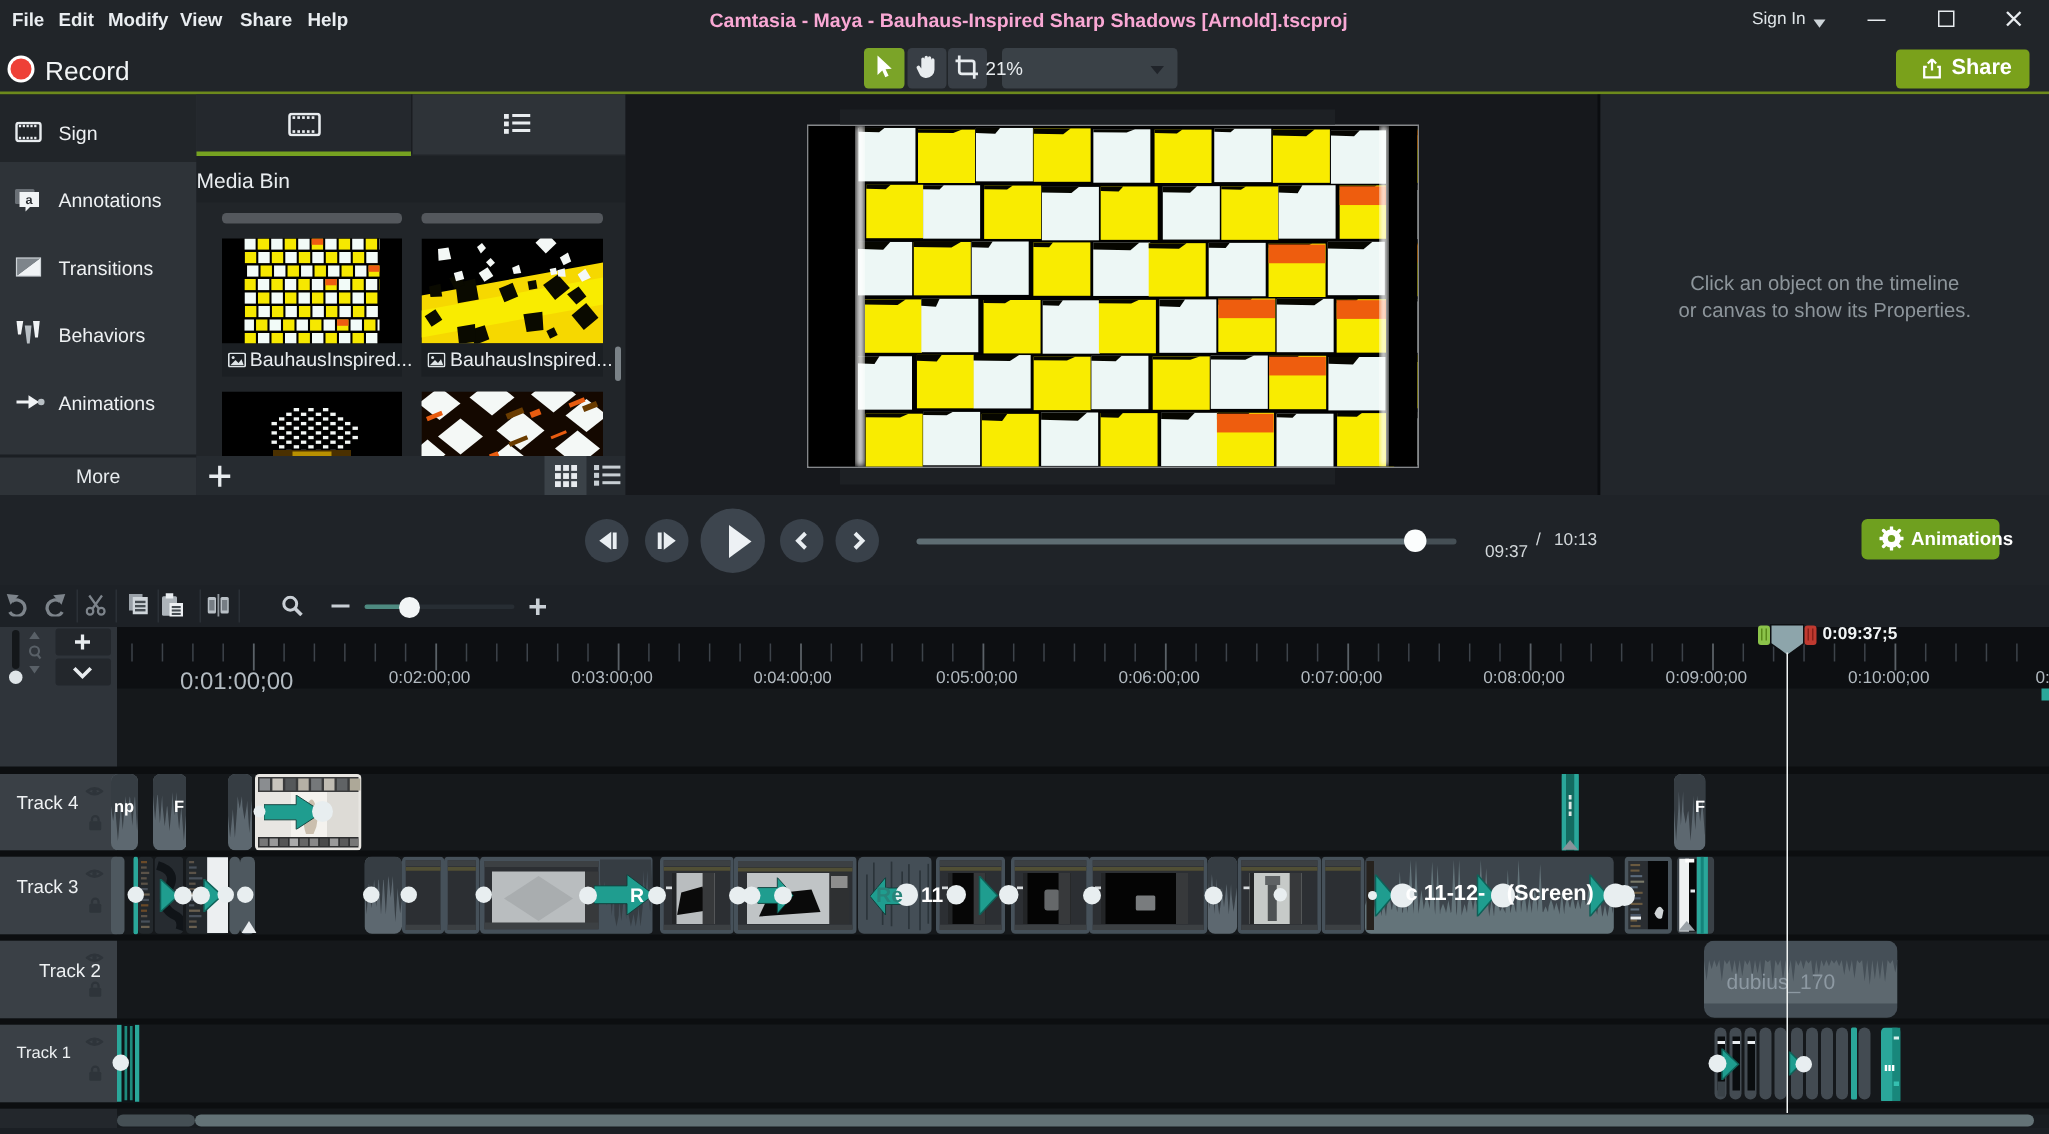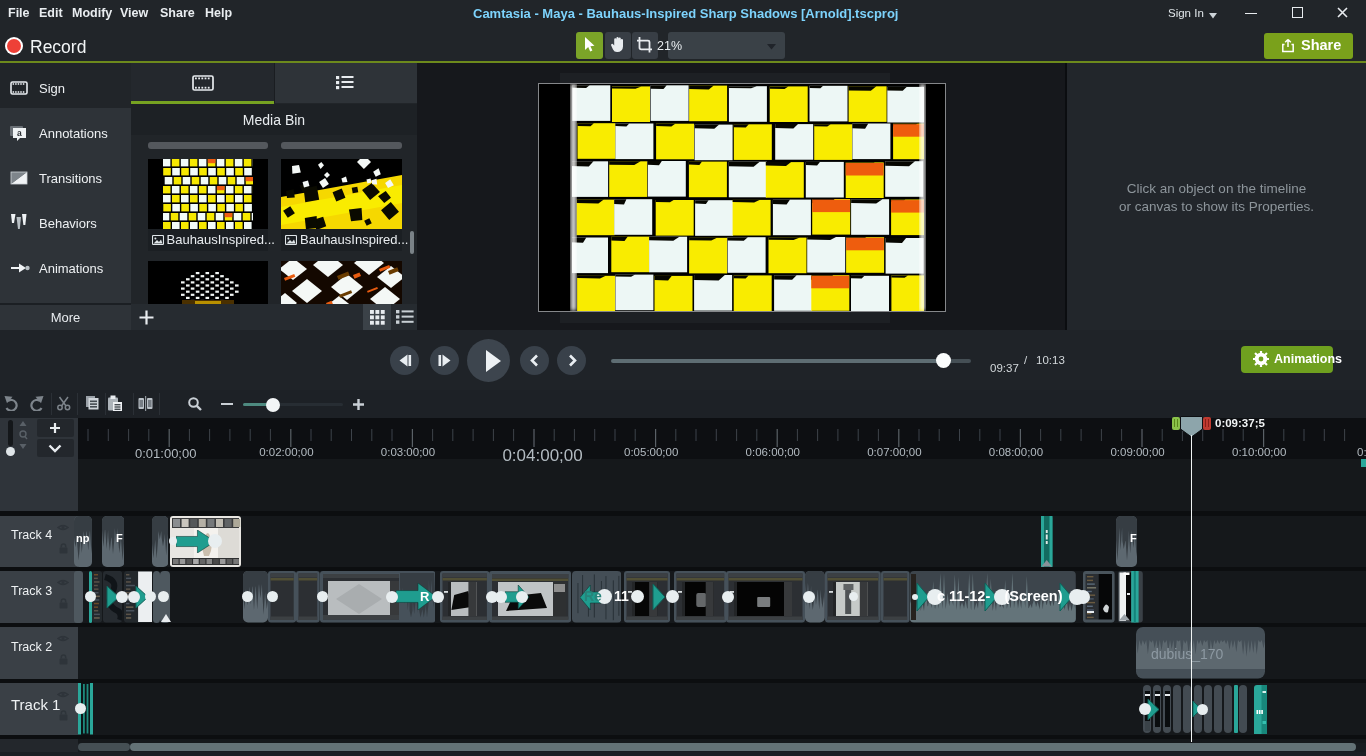--- a/index.html
+++ b/index.html
@@ -4,21 +4,21 @@
 html,body{width:1366px;height:756px;overflow:hidden;background:#121418;
 font-family:"Liberation Sans",sans-serif;-webkit-font-smoothing:antialiased}
 </style></head><body>
 <div style="position:absolute;left:0px;top:0px;width:1366px;height:62px;background:#212529"></div>
 <div style="position:absolute;left:8px;top:5.5px;font-size:12.5px;color:#e9edf0;font-weight:bold">File</div>
 <div style="position:absolute;left:39px;top:5.5px;font-size:12.5px;color:#e9edf0;font-weight:bold">Edit</div>
 <div style="position:absolute;left:72px;top:5.5px;font-size:12.5px;color:#e9edf0;font-weight:bold">Modify</div>
 <div style="position:absolute;left:120px;top:5.5px;font-size:12.5px;color:#e9edf0;font-weight:bold">View</div>
 <div style="position:absolute;left:160px;top:5.5px;font-size:12.5px;color:#e9edf0;font-weight:bold">Share</div>
 <div style="position:absolute;left:205px;top:5.5px;font-size:12.5px;color:#e9edf0;font-weight:bold">Help</div>
-<div style="position:absolute;left:473px;top:5.5px;font-size:13px;color:#7dd3fc;font-weight:bold">Camtasia - Maya - Bauhaus-Inspired Sharp Shadows [Arnold].tscproj</div>
+<div style="position:absolute;left:473px;top:5.5px;font-size:13px;color:#f9a8d4;font-weight:bold">Camtasia - Maya - Bauhaus-Inspired Sharp Shadows [Arnold].tscproj</div>
 <div style="position:absolute;left:1168px;top:6.5px;font-size:11.5px;color:#dfe5e8">Sign In</div>
 <svg style="position:absolute;left:1207.5px;top:11.5px" width="10" height="8" viewBox="0 0 10 8">
     <polygon points="1,1 9,1 5,6.5" fill="#cdd4d8"></polygon>
   </svg>
 <div style="position:absolute;left:1245px;top:12.5px;width:12px;height:1.6px;background:#e8ecef"></div>
 <div style="position:absolute;left:1292px;top:7px;width:11px;height:11px;border:1.6px solid #e8ecef"></div>
 <svg style="position:absolute;left:1337px;top:7px" width="11" height="11" viewBox="0 0 11 11">
     <path d="M1,1 L10,10 M10,1 L1,10" stroke="#e8ecef" stroke-width="1.6"></path>
   </svg>
 <div style="position:absolute;left:4.5px;top:37px;width:18px;height:18px;border-radius:50%;background:#fff"></div>
@@ -49,21 +49,21 @@
 <div style="position:absolute;left:0px;top:61px;width:1366px;height:2px;background:#6d8a1c"></div>
 <div style="position:absolute;left:0px;top:63px;width:1366px;height:267px;background:#212529"></div>
 <div style="position:absolute;left:0px;top:108px;width:131px;height:196px;background:#2e3338"></div>
 <div style="position:absolute;left:0px;top:304px;width:131px;height:27px;background:#2e3338"></div>
 <div style="position:absolute;left:0px;top:303px;width:131px;height:1.5px;background:#1b1f23"></div>
 <div style="position:absolute;left:131px;top:63px;width:286px;height:40px;background:#2e3338"></div>
 <div style="position:absolute;left:131px;top:63px;width:143px;height:40px;background:#24282d"></div>
 <div style="position:absolute;left:131px;top:101px;width:143px;height:3px;background:#76a221"></div>
 <div style="position:absolute;left:273.5px;top:63px;width:1.5px;height:40px;background:#1a1d21"></div>
 <div style="position:absolute;left:131px;top:104px;width:286px;height:31px;background:#1d2125"></div>
-<div style="position:absolute;left:0px;top:112px;font-size:14px;color:#e8ecef;left:131px;width:286px;text-align:center">Media Bin</div>
+<div style="position:absolute;left:0px;top:112px;font-size:14px;color:#e8ecef;left:131px;width:286px;">Media Bin</div>
 <div style="position:absolute;left:131px;top:135px;width:286px;height:169px;background:#212529"></div>
 <div style="position:absolute;left:131px;top:304px;width:286px;height:27px;background:#262b30"></div>
 <div style="position:absolute;left:417px;top:63px;width:650px;height:267px;background:#16181c"></div>
 <div style="position:absolute;left:1065px;top:63px;width:2px;height:267px;background:#0b0d10"></div>
 <div style="position:absolute;left:1067px;top:63px;width:299px;height:267px;background:#22262b"></div>
 <div style="position:absolute;left:1067px;top:181px;left:1067px;width:299px;text-align:center;font-size:13.5px;color:#8d959b">Click an object on the timeline</div>
 <div style="position:absolute;left:1067px;top:199px;left:1067px;width:299px;text-align:center;font-size:13.5px;color:#8d959b">or canvas to show its Properties.</div>
 <svg style="position:absolute;left:10px;top:81px" width="18" height="14" viewBox="0 0 18 14">
     <rect x="1" y="1" width="16" height="12" rx="1.5" fill="none" stroke="#e8ecef" stroke-width="1.6"></rect>
     <rect x="2.6" y="2.2" width="1.5" height="1.6" fill="#e8ecef"></rect>
@@ -681,24 +681,24 @@
     <rect x="1164.7" y="11" width="1" height="12" fill="#3d434a"></rect>
     <rect x="1144.5" y="11" width="1" height="12" fill="#3d434a"></rect>
     <rect x="1124.2" y="11" width="1" height="12" fill="#3d434a"></rect>
     <rect x="1103.9" y="11" width="1" height="12" fill="#3d434a"></rect>
     <rect x="1083.7" y="11" width="1" height="12" fill="#3d434a"></rect>
     <rect x="1205.3" y="11" width="1" height="12" fill="#3d434a"></rect>
     <rect x="1225.5" y="11" width="1" height="12" fill="#3d434a"></rect>
     <rect x="1245.8" y="11" width="1" height="12" fill="#3d434a"></rect>
     <rect x="1266.1" y="11" width="1" height="12" fill="#3d434a"></rect>
   </svg>
-<div style="position:absolute;left:135px;top:446px;font-size:13px;color:#b2bac0">0:01:00;00</div>
+<div style="position:absolute;left:120px;top:446px;font-size:16px;color:#b2bac0">0:01:00;00</div>
 <div style="position:absolute;left:259.2px;top:446px;font-size:11.5px;color:#b2bac0">0:02:00;00</div>
 <div style="position:absolute;left:380.79999999999995px;top:446px;font-size:11.5px;color:#b2bac0">0:03:00;00</div>
-<div style="position:absolute;left:502.4px;top:446px;font-size:17px;color:#b2bac0">0:04:00;00</div>
+<div style="position:absolute;left:502.4px;top:446px;font-size:11px;color:#b2bac0">0:04:00;00</div>
 <div style="position:absolute;left:624.0px;top:446px;font-size:11.5px;color:#b2bac0">0:05:00;00</div>
 <div style="position:absolute;left:745.6px;top:446px;font-size:11.5px;color:#b2bac0">0:06:00;00</div>
 <div style="position:absolute;left:867.1999999999999px;top:446px;font-size:11.5px;color:#b2bac0">0:07:00;00</div>
 <div style="position:absolute;left:988.8px;top:446px;font-size:11.5px;color:#b2bac0">0:08:00;00</div>
 <div style="position:absolute;left:1110.3999999999999px;top:446px;font-size:11.5px;color:#b2bac0">0:09:00;00</div>
 <div style="position:absolute;left:1231.9999999999998px;top:446px;font-size:11.5px;color:#b2bac0">0:10:00;00</div>
 <div style="position:absolute;left:1357px;top:446px;font-size:11.5px;color:#b2bac0">0:1</div>
 <div style="position:absolute;left:1361px;top:459px;width:5px;height:8px;background:#2aa79a"></div>
 <div style="position:absolute;left:0px;top:515.5px;width:78px;height:51.5px;background:#3a4046"></div>
 <div style="position:absolute;left:11px;top:528.0px;font-size:12.5px;color:#eef1f3">Track 4</div>
@@ -714,31 +714,31 @@
 <div style="position:absolute;left:11px;top:583.5px;font-size:12.5px;color:#eef1f3">Track 3</div>
 <svg style="position:absolute;left:57px;top:578px" width="12" height="9" viewBox="0 0 12 9">
     <path d="M1,4.5 Q6,0.5 11,4.5 Q6,8.5 1,4.5 Z" fill="none" stroke="#2e343a" stroke-width="1.5"></path>
     <circle cx="6" cy="4.5" r="1.5" fill="#2e343a"></circle>
   </svg>
 <svg style="position:absolute;left:58px;top:598px" width="11" height="11" viewBox="0 0 11 11">
     <rect x="1.5" y="4.5" width="8" height="6" rx="1" fill="#2e343a"></rect>
     <path d="M3.3,4.5 L3.3,3.2 a2.2,2.2 0 0 1 4.4,0 L7.7,4.5" stroke="#2e343a" stroke-width="1.5" fill="none"></path>
   </svg>
 <div style="position:absolute;left:0px;top:627px;width:78px;height:51.5px;background:#3a4046"></div>
-<div style="position:absolute;left:11px;top:639.5px;font-size:12.5px;color:#eef1f3">Track 2</div>
+<div style="position:absolute;left:26px;top:639.5px;font-size:12.5px;color:#eef1f3">Track 2</div>
 <svg style="position:absolute;left:57px;top:634px" width="12" height="9" viewBox="0 0 12 9">
     <path d="M1,4.5 Q6,0.5 11,4.5 Q6,8.5 1,4.5 Z" fill="none" stroke="#2e343a" stroke-width="1.5"></path>
     <circle cx="6" cy="4.5" r="1.5" fill="#2e343a"></circle>
   </svg>
 <svg style="position:absolute;left:58px;top:654px" width="11" height="11" viewBox="0 0 11 11">
     <rect x="1.5" y="4.5" width="8" height="6" rx="1" fill="#2e343a"></rect>
     <path d="M3.3,4.5 L3.3,3.2 a2.2,2.2 0 0 1 4.4,0 L7.7,4.5" stroke="#2e343a" stroke-width="1.5" fill="none"></path>
   </svg>
 <div style="position:absolute;left:0px;top:683px;width:78px;height:51.5px;background:#3a4046"></div>
-<div style="position:absolute;left:11px;top:695.5px;font-size:15px;color:#eef1f3">Track 1</div>
+<div style="position:absolute;left:11px;top:695.5px;font-size:11px;color:#eef1f3">Track 1</div>
 <svg style="position:absolute;left:57px;top:690px" width="12" height="9" viewBox="0 0 12 9">
     <path d="M1,4.5 Q6,0.5 11,4.5 Q6,8.5 1,4.5 Z" fill="none" stroke="#2e343a" stroke-width="1.5"></path>
     <circle cx="6" cy="4.5" r="1.5" fill="#2e343a"></circle>
   </svg>
 <svg style="position:absolute;left:58px;top:710px" width="11" height="11" viewBox="0 0 11 11">
     <rect x="1.5" y="4.5" width="8" height="6" rx="1" fill="#2e343a"></rect>
     <path d="M3.3,4.5 L3.3,3.2 a2.2,2.2 0 0 1 4.4,0 L7.7,4.5" stroke="#2e343a" stroke-width="1.5" fill="none"></path>
   </svg>
 <div style="position:absolute;left:0px;top:739px;width:78px;height:13px;background:#23272c"></div>
 <svg style="position:absolute;left:74px;top:515.5px" width="18" height="51" viewBox="0 0 18 51">

